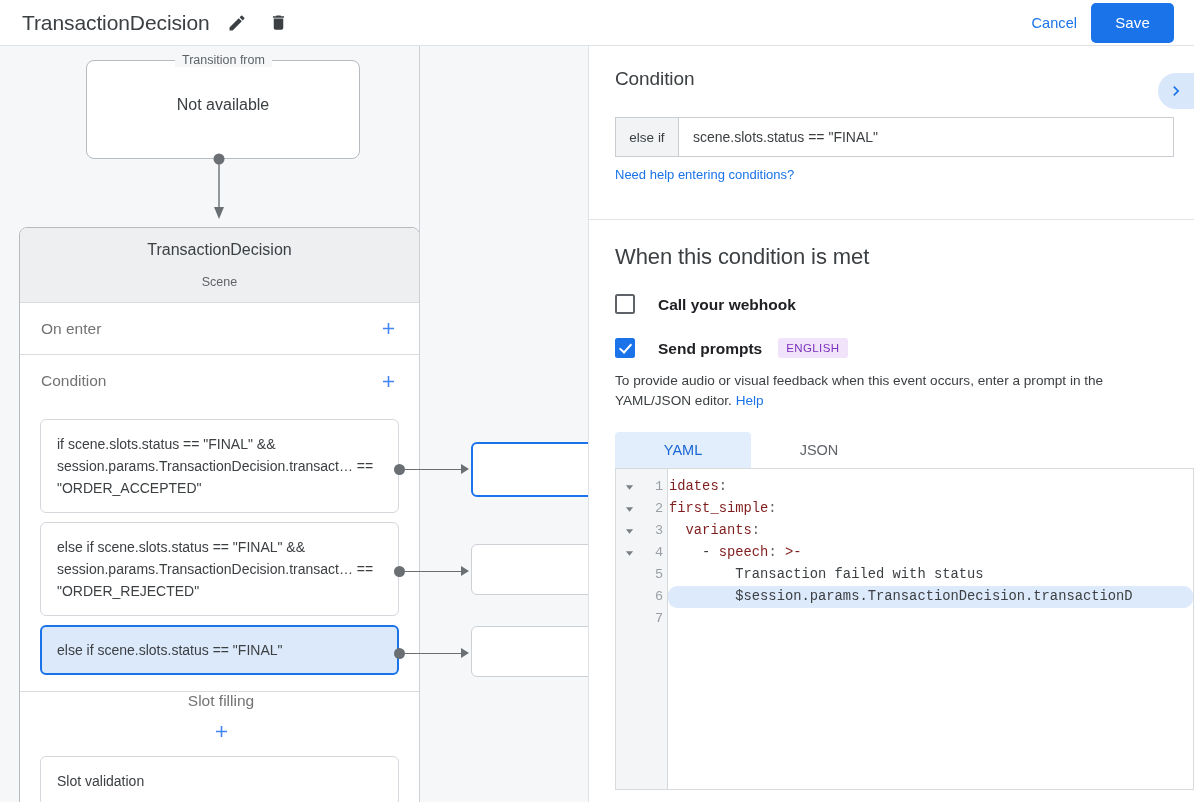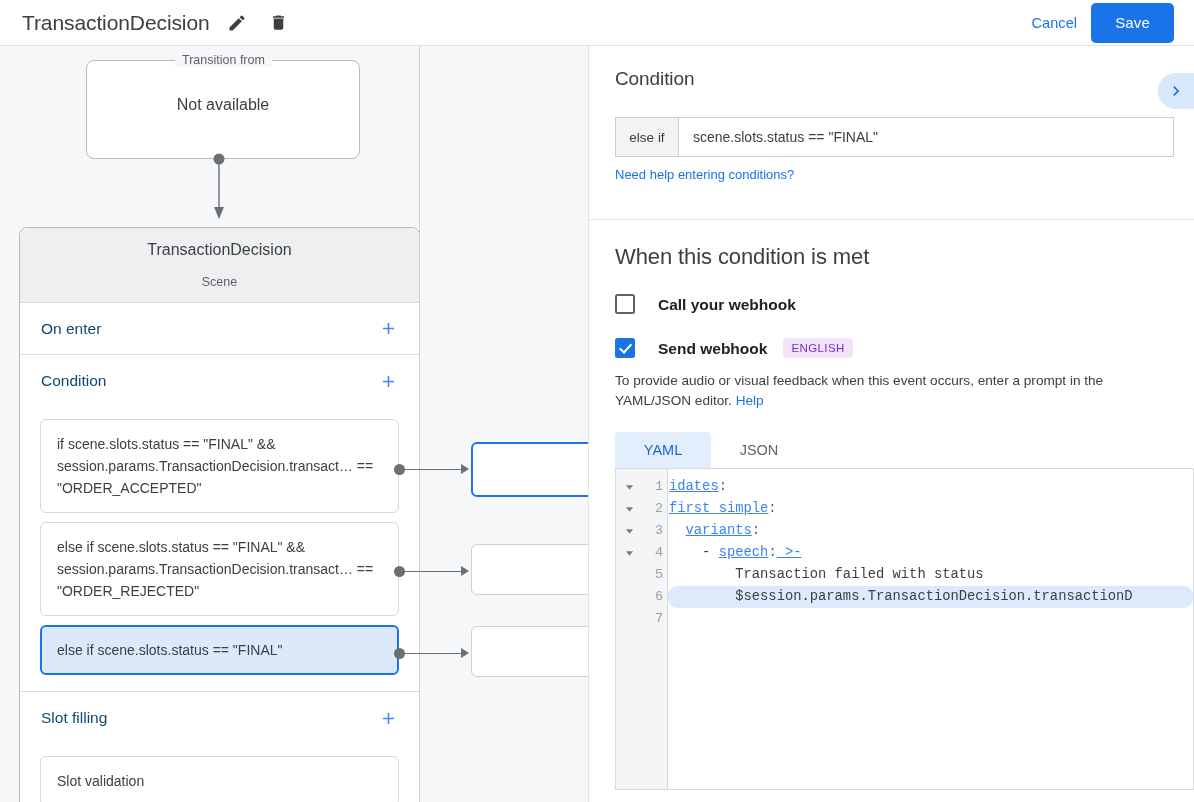--- a/index.html
+++ b/index.html
@@ -121,21 +121,21 @@
   }
   #scene-name { font-size: 16px; color: #3c4043; }
   #scene-kind { font-size: 12.5px; color: #5f6368; margin-top: 16px; }
 
   .section-row {
     height: 52px;
     display: flex; align-items: center;
     padding: 0 18px 0 21px;
     border-bottom: 1px solid #dadce0;
   }
-  .section-title { font-size: 15.5px; color: #0c4a6e; flex: 1; }
+  .section-title { font-size: 15.5px; color: #737373; flex: 1; }
   .plus-btn {
     width: 26px; height: 26px;
     display: flex; align-items: center; justify-content: center;
     cursor: pointer;
   }
   .plus-btn svg { fill: #4285f4; }
 
   .section-body { padding: 3px 20px 14px 20px; }
   .cond-card {
     border: 1px solid #d5d8dc;
@@ -300,21 +300,21 @@
     max-width: 560px;
   }
   #prompts-help-link { color: #1a73e8; text-decoration: none; cursor: pointer; }
 
   
   #editor-tabs {
     display: flex;
     margin: 21px 0 0 26px;
   }
   .tab {
-    width: 96px; height: 36px;
+    width: 136px; height: 36px;
     display: flex; align-items: center; justify-content: center;
     font-size: 14.5px;
     color: #5f6368;
     cursor: pointer;
     border-radius: 4px 4px 0 0;
   }
   .tab.active { background: #e3eefc; color: #1967d2; }
 
   
   #code-editor {
@@ -362,21 +362,21 @@
   }
   .code-line {
     height: 22px; line-height: 22px;
     font-family: "Liberation Mono", monospace;
     font-size: 13.8px;
     white-space: pre;
     color: #3c4043;
     padding-left: 1px;
   }
   .code-line.hl { background: #dceafc; border-radius: 9px; }
-  .tok-key { color: #3b82f6; text-decoration: underline; }
+  .tok-key { color: #7f1d1d; }
   .tok-punct { color: #5f6368; }
   .tok-plain { color: #3c4043; }
 </style>
 </head>
 <body>
 
 <div id="app">
 
   <div id="header">
     <div id="page-title">TransactionDecision</div>
@@ -437,21 +437,21 @@
           </svg>
         </div>
       </div>
 
       <div id="condition-section-body" class="section-body">
         <div class="cond-card">if scene.slots.status == "FINAL" &amp;&amp; session.params.TransactionDecision.transact… == "ORDER_ACCEPTED"</div>
         <div class="cond-card">else if scene.slots.status == "FINAL" &amp;&amp; session.params.TransactionDecision.transact… == "ORDER_REJECTED"</div>
         <div class="cond-card selected">else if scene.slots.status == "FINAL"</div>
       </div>
 
-      <div class="section-row" style="border-bottom:none;">
+      <div class="section-row" style="border-bottom:none;flex-direction:column;">
         <div class="section-title">Slot filling</div>
         <div class="plus-btn">
           <svg width="19" height="19" viewBox="0 0 24 24">
             <path d="M19 13h-6v6h-2v-6H5v-2h6V5h2v6h6v2z"></path>
           </svg>
         </div>
       </div>
       <div class="section-body">
         <div class="cond-card">Slot validation</div>
       </div>
@@ -497,21 +497,21 @@
     <div id="panel-section-bottom">
       <div id="when-met-title">When this condition is met</div>
 
       <div class="check-row">
         <div class="cbox"></div>
         <div class="check-label">Call your webhook</div>
       </div>
 
       <div class="check-row">
         <div class="cbox checked"></div>
-        <div class="check-label">Send webhook</div>
+        <div class="check-label">Send prompts</div>
         <div id="lang-badge">ENGLISH</div>
       </div>
 
       <div id="prompts-desc">
         <span>To provide audio or visual feedback when this event occurs, enter a prompt in the YAML/JSON editor.</span>
         <a id="prompts-help-link">Help</a>
       </div>
 
       <div id="editor-tabs">
         <div class="tab active">YAML</div>

